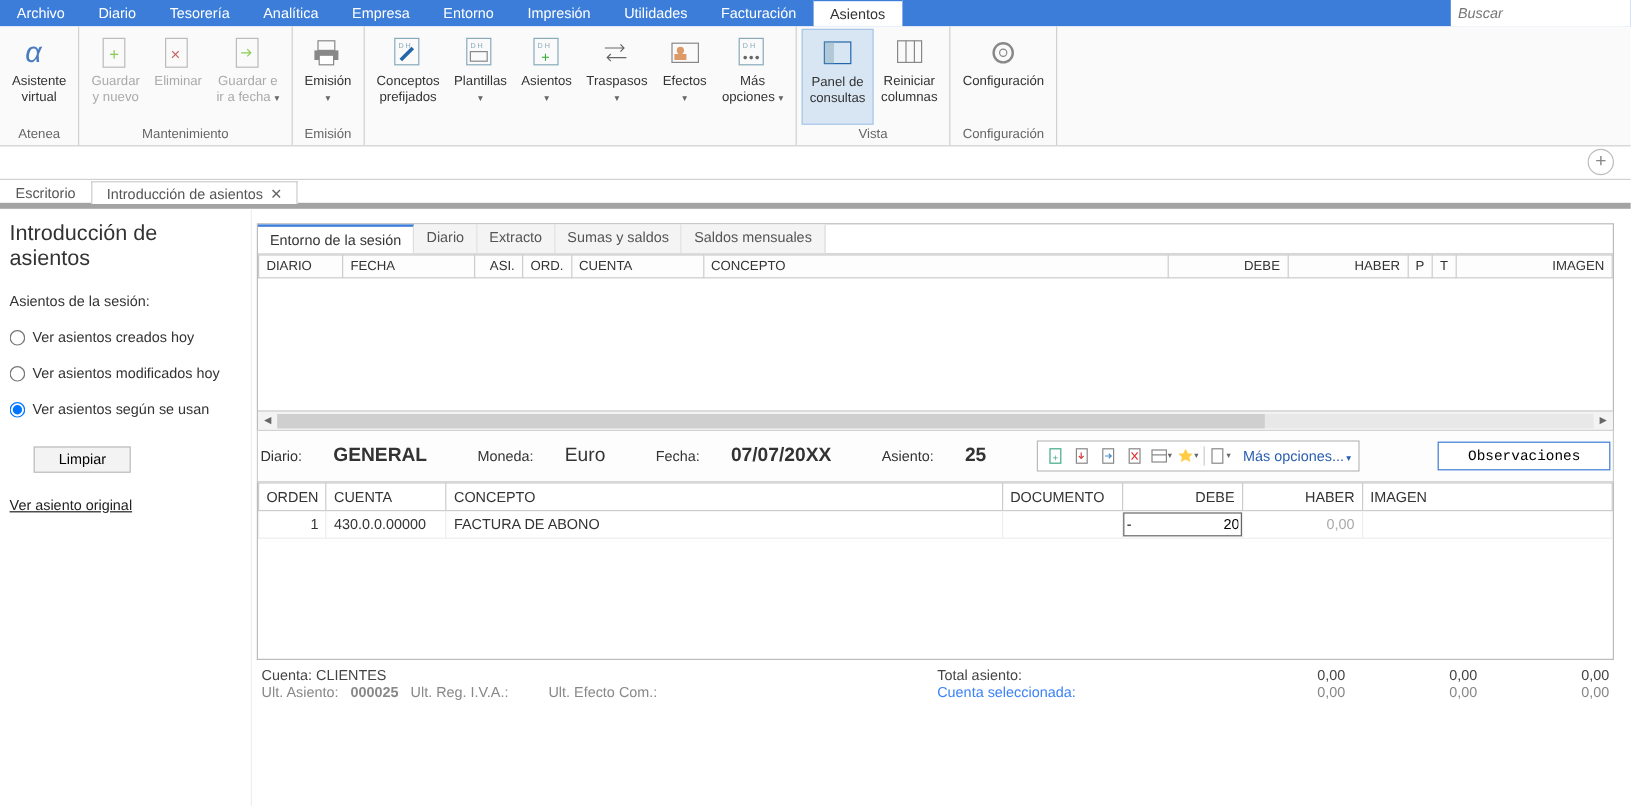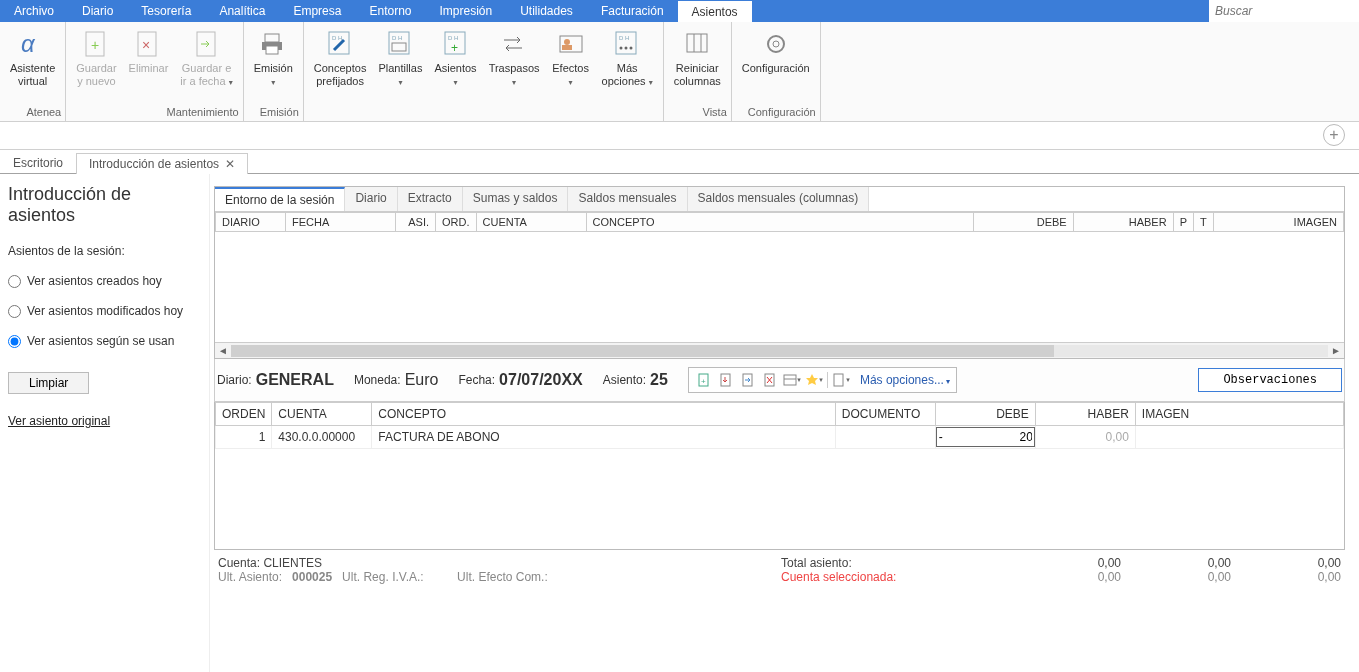--- a/index.html
+++ b/index.html
@@ -10,46 +10,46 @@
 .menubar .mitem { padding: 0 14px; display: flex; align-items: center; cursor: pointer; font-size: 12px; }
 .menubar .mitem.active { background: #fff; color: #333; border-top: 1px solid #3b7dd8; }
 .menubar .spacer { flex: 1; }
 .menubar .search { display: flex; background: #fff; padding: 0 6px; width: 150px; }
 .menubar .search input { border: none; outline: none; width: 100%; font-size: 12px; color: #555; font-style: italic; }
 
 
 .ribbon { display: flex; border-bottom: 1px solid #d0d0d0; height: 100px; background: #fafafa; }
 .rgroup { display: flex; flex-direction: column; border-right: 1px solid #d0d0d0; padding: 2px 4px 0 4px; }
 .rgroup .items { display: flex; flex: 1; }
-.rgroup .gtitle { text-align: right; font-size: 11px; color: #666; padding: 2px 0 3px 0; }
+.rgroup .gtitle { text-align: center; font-size: 11px; color: #666; padding: 2px 0 3px 0; }
 .rbtn { display: flex; flex-direction: column; align-items: center; justify-content: flex-start; padding: 4px 6px; min-width: 50px; cursor: pointer; text-align: center; }
 .rbtn .ricon { width: 32px; height: 32px; display: flex; align-items: center; justify-content: center; margin-bottom: 2px; }
 .rbtn .rlabel { font-size: 11px; line-height: 13px; color: #333; }
 .rbtn.disabled .rlabel { color: #aaa; }
 .rbtn.active { background: #d8e6f3; border: 1px solid #a8c6e8; }
 .rbtn .arrow { font-size: 8px; color: #666; }
 
 
 .plusrow { height: 28px; border-bottom: 1px solid #d0d0d0; position: relative; }
 .pluscircle { position: absolute; right: 14px; top: 2px; width: 22px; height: 22px; border: 1px solid #bbb; border-radius: 50%; display: flex; align-items: center; justify-content: center; color: #888; font-size: 16px; }
 
 
-.wstabs { display: flex; height: 24px; border-bottom: 1px solid #a3a3a3; align-items: flex-end; }
+.wstabs { display: flex; height: 24px; border-bottom: 5px solid #a3a3a3; }
 .wstab { padding: 3px 12px; border: 1px solid transparent; border-bottom: none; font-size: 12px; color: #555; cursor: pointer; }
 .wstab.active { border-color: #ccc; background: #fff; position: relative; top: 1px; }
 .wstab .x { margin-left: 6px; color: #666; }
 
 
 .main { display: flex; height: calc(672px - 22px - 100px - 28px - 24px); }
 .leftpane { width: 210px; padding: 10px 8px; border-right: 1px solid #eee; }
 .leftpane h2 { font-size: 18px; font-weight: 400; margin-bottom: 18px; }
 .leftpane .lt { font-size: 12px; margin-bottom: 10px; }
 .radio-row { display: flex; align-items: center; margin: 16px 0; font-size: 12px; }
 .radio-row input { margin-right: 6px; }
-.btn-limpiar { border: 1px solid #bbb; background: #f3f3f3; padding: 3px 20px; margin-top: 8px; cursor: pointer; font-size: 12px; }
+.btn-limpiar { border: 1px solid #bbb; background: #f3f3f3; padding: 3px 20px; margin-top: 8px; cursor: pointer; font-size: 12px; margin-left: 20px; }
 .link-orig { display: block; text-align: left; margin-top: 20px; text-decoration: underline; color: #222; font-size: 12px; cursor: pointer; }
 
 .rightpane { flex: 1; padding: 12px 14px 4px 4px; display: flex; flex-direction: column; }
 
 
 .subtab-wrap { border: 1px solid #bbb; padding: 0; }
 .subtabs { display: flex; border-bottom: 1px solid #ccc; }
 .subtab { padding: 4px 10px; font-size: 12px; border-right: 1px solid #ddd; cursor: pointer; }
 .subtab.active { background: #fff; border-top: 2px solid #3b7dd8; }
 .subtab:not(.active) { background: #f4f4f4; color: #555; }
@@ -58,21 +58,21 @@
 .ugrid { border-collapse: collapse; width: 100%; }
 .ugrid th { border: 1px solid #ccc; padding: 3px 6px; font-size: 11px; font-weight: 400; text-align: left; background: #fdfdfd; }
 .ugrid th.r { text-align: right; }
 .ugrid-body { height: 110px; }
 .hscroll { display: flex; align-items: center; border-top: 1px solid #ccc; height: 16px; background: #f3f3f3; }
 .hscroll .arrow-l, .hscroll .arrow-r { width: 16px; text-align: center; color: #666; font-size: 10px; }
 .hscroll .track { flex: 1; background: #e8e8e8; height: 12px; position: relative; }
 .hscroll .thumb { position: absolute; left: 0; width: 75%; height: 100%; background: #cfcfcf; }
 
 
-.ctxrow { display: flex; align-items: center; padding: 8px 2px; gap: 4px; border: 1px solid #ccc; border-top: none; background: #fdfdfd; }
+.ctxrow { display: flex; align-items: center; padding: 8px 2px; gap: 26px; border: 1px solid #ccc; border-top: none; background: #fdfdfd; }
 .ctxrow .lbl { font-size: 12px; color: #333; }
 .ctxrow .val { font-weight: 700; font-size: 16px; margin-right: 16px; }
 .ctxrow .toolbar { display: flex; gap: 4px; border: 1px solid #bbb; padding: 3px 6px; background: #fff; align-items: center; }
 .ctxrow .tbtn { width: 18px; height: 18px; display: flex; align-items: center; justify-content: center; font-size: 11px; cursor: pointer; }
 .ctxrow .moreopt { color: #2a5db0; cursor: pointer; margin-left: 6px; font-size: 12px; }
 .ctxrow .moreopt .tri { font-size: 8px; margin-left: 2px; }
 .btn-obs { border: 1px solid #3b7dd8; background: #fff; padding: 4px 24px; font-size: 12px; cursor: pointer; margin-left: auto; font-family: Liberation Mono, monospace; }
 
 
 .lgrid-wrap { border: 1px solid #bbb; border-top: none; flex: 0 0 auto; }
@@ -245,20 +245,30 @@
             </svg>
           </div>
         <div class="rlabel" style="white-space:pre-line"><span>Más
 opciones</span> <span class="arrow">▾</span></div>
       </div>
     </div>
   </div>
 
   <div class="rgroup">
     <div class="items">
+      <div class="rbtn active">
+        <div class="ricon">
+            <svg width="28" height="28">
+              <rect x="3" y="4" width="22" height="18" fill="none" stroke="#26a"></rect>
+              <rect x="3" y="4" width="8" height="18" fill="#8ab" opacity="0.5"></rect>
+            </svg>
+          </div>
+        <div class="rlabel" style="white-space:pre-line">Panel de
+consultas</div>
+      </div>
       <div class="rbtn">
         <div class="ricon">
             <svg width="28" height="28">
               <rect x="4" y="4" width="20" height="18" fill="none" stroke="#888"></rect>
               <line x1="11" y1="4" x2="11" y2="22" stroke="#888"></line>
               <line x1="18" y1="4" x2="18" y2="22" stroke="#888"></line>
             </svg>
           </div>
         <div class="rlabel" style="white-space:pre-line">Reiniciar
 columnas</div>
@@ -316,21 +326,20 @@
 
   <div class="rightpane">
 
     <div class="subtab-wrap">
       <div class="subtabs">
         <div class="subtab active">Entorno de la sesión</div>
         <div class="subtab">Diario</div>
         <div class="subtab">Extracto</div>
         <div class="subtab">Sumas y saldos</div>
         <div class="subtab">Saldos mensuales</div>
-        <div class="subtab">Saldos mensuales (columnas)</div>
       </div>
       <table class="ugrid">
         <tbody>
             <tr>
           <th style="width:70px">DIARIO</th>
           <th style="width:110px">FECHA</th>
           <th style="width:40px" class="r">ASI.</th>
           <th style="width:40px" class="r">ORD.</th>
           <th style="width:110px">CUENTA</th>
           <th>CONCEPTO</th>
@@ -437,21 +446,21 @@
       <div class="lgrid-body"></div>
     </div>
 
     <div class="status">
       <div class="col">
         <div><span>Cuenta:</span> <span>CLIENTES</span></div>
         <div style="color:#888"><span>Ult. Asiento:</span>&nbsp;&nbsp;&nbsp;<b>000025</b>&nbsp;&nbsp;&nbsp;<span>Ult. Reg. I.V.A.:</span>&nbsp;&nbsp;&nbsp;&nbsp;&nbsp;&nbsp;&nbsp;&nbsp;&nbsp;&nbsp;<span>Ult. Efecto Com.:</span></div>
       </div>
       <div class="col" style="flex:0 0 200px">
         <div>Total asiento:</div>
-        <div style="color:#ef4444">Cuenta seleccionada:</div>
+        <div style="color:#3b82f6">Cuenta seleccionada:</div>
       </div>
       <div class="col right" style="flex:0 0 360px">
         <div><span class="amt">0,00</span><span class="amt">0,00</span><span class="amt">0,00</span></div>
         <div style="color:#888"><span class="amt">0,00</span><span class="amt">0,00</span><span class="amt">0,00</span></div>
       </div>
     </div>
   </div>
 </div>
 
 </body></html>

